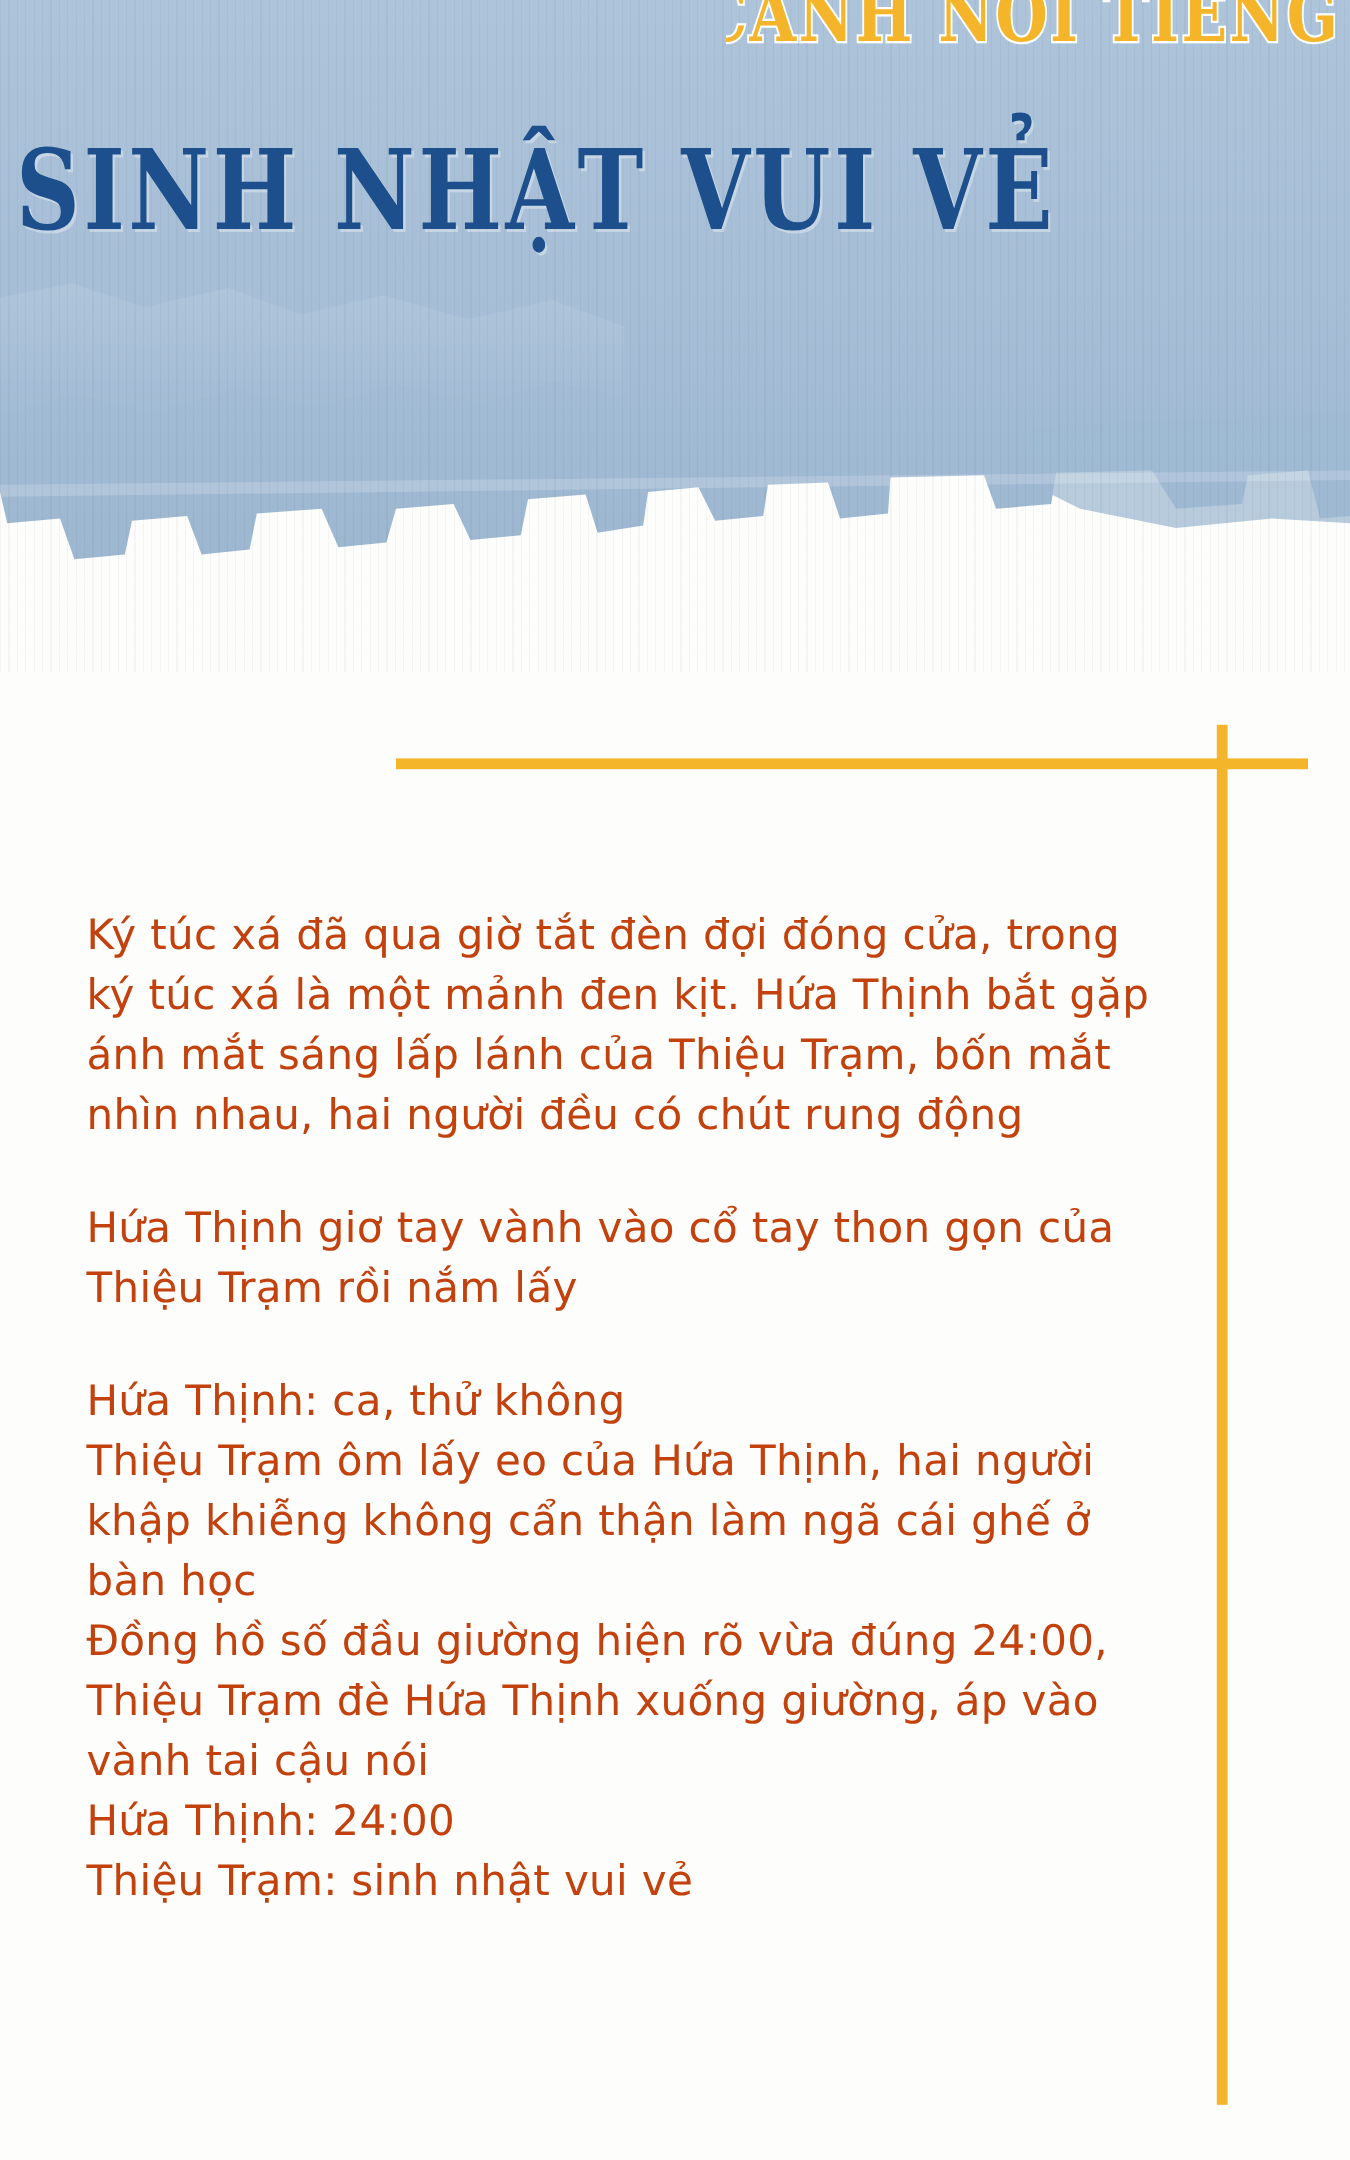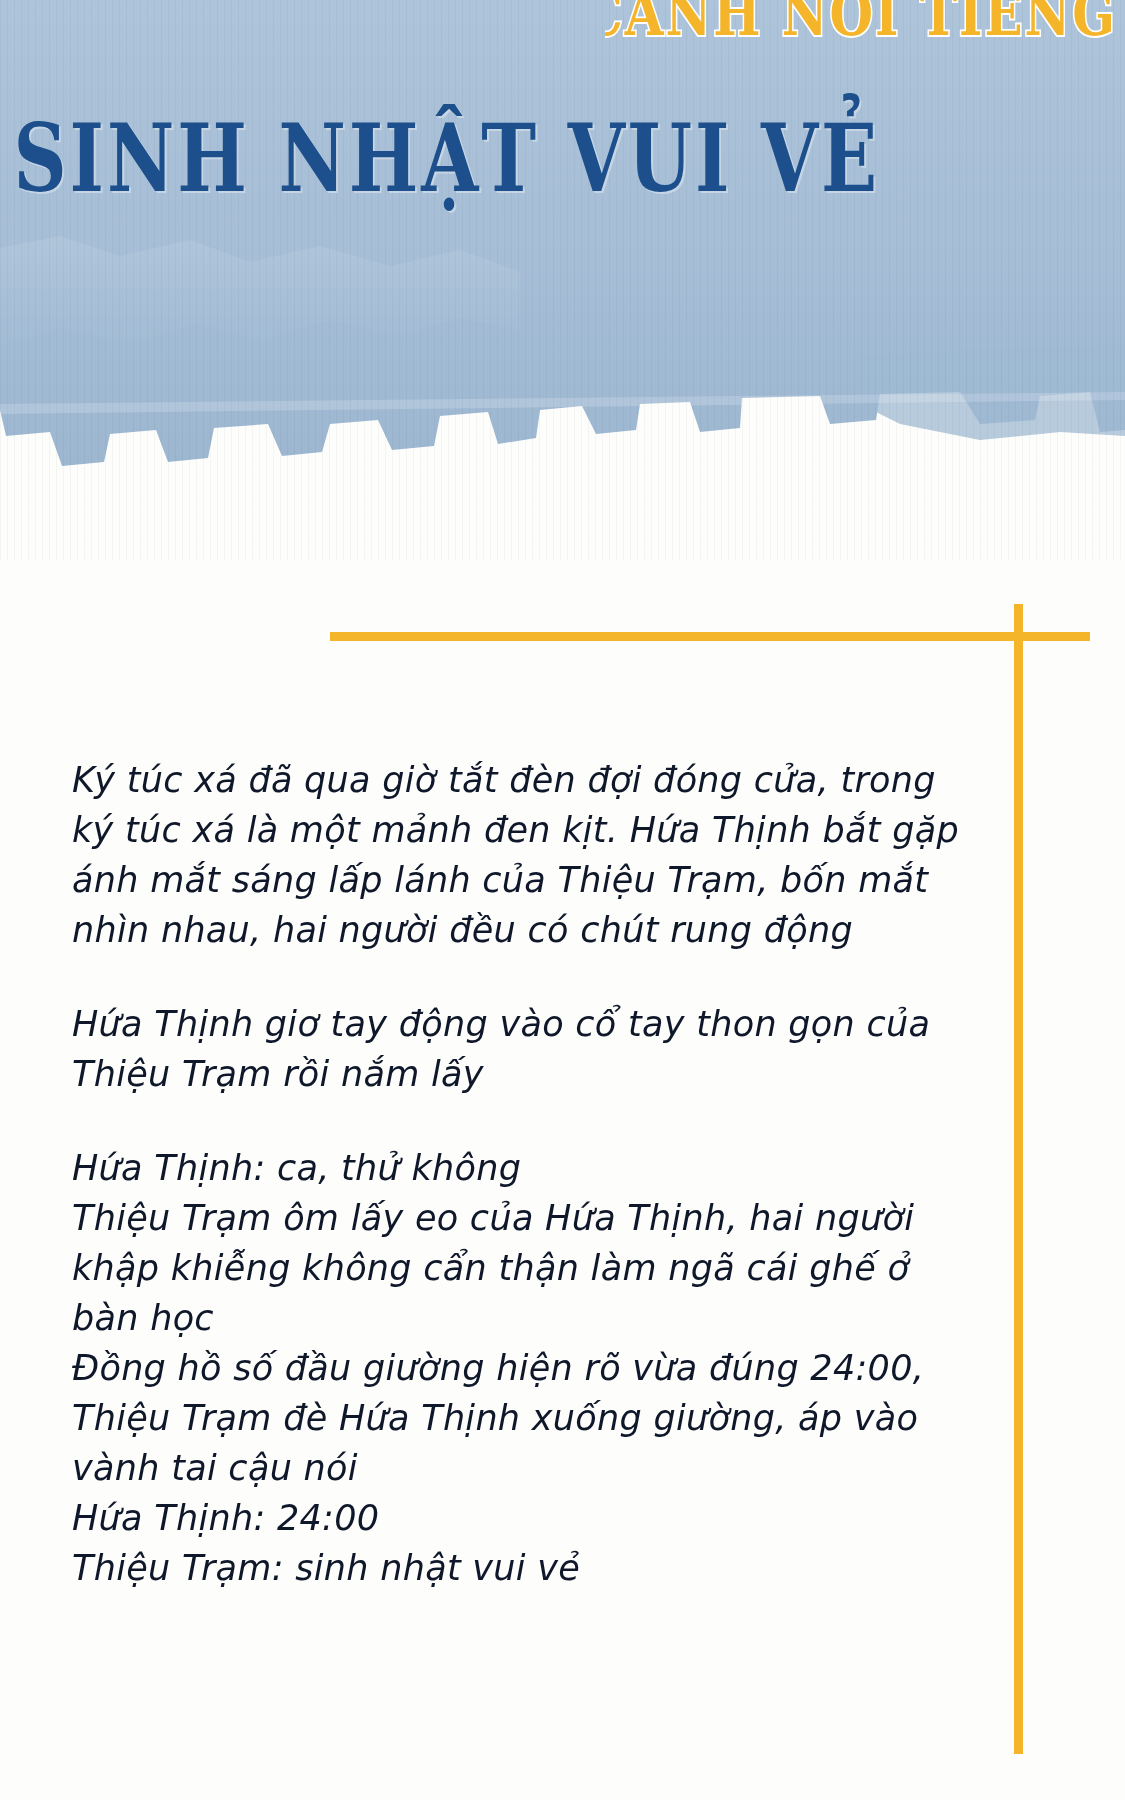--- a/index.html
+++ b/index.html
@@ -121,26 +121,25 @@
     z-index: 3;
   }
 
   
   .body-text {
     position: absolute;
     left: 72px;
     top: 755px;
     width: 900px;
     z-index: 4;
-    color: #0f172a;
+    color: #c2410c;
     font-family: "DejaVu Sans", sans-serif;
     font-size: 35px;
     line-height: 50px;
     letter-spacing: 0.3px;
-    font-style: italic;
   }
   .para {
     margin: 0 0 44px 0;
     white-space: pre-wrap;
   }
   .para:last-child { margin-bottom: 0; }
 </style>
 </head>
 <body>
 
@@ -182,21 +181,21 @@
 
   <div class="title">
     <span class="title-text">SINH NHẬT VUI VẺ</span>
   </div>
 
   <div class="frame-h"></div>
   <div class="frame-v"></div>
 
   <div class="body-text">
     <p class="para">Ký túc xá đã qua giờ tắt đèn đợi đóng cửa, trong ký túc xá là một mảnh đen kịt. Hứa Thịnh bắt gặp ánh mắt sáng lấp lánh của Thiệu Trạm, bốn mắt nhìn nhau, hai người đều có chút rung động</p>
-    <p class="para">Hứa Thịnh giơ tay động vào cổ tay thon gọn của Thiệu Trạm rồi nắm lấy</p>
+    <p class="para">Hứa Thịnh giơ tay vành vào cổ tay thon gọn của Thiệu Trạm rồi nắm lấy</p>
     <p class="para">Hứa Thịnh: ca, thử không
 Thiệu Trạm ôm lấy eo của Hứa Thịnh, hai người khập khiễng không cẩn thận làm ngã cái ghế ở bàn học
 Đồng hồ số đầu giường hiện rõ vừa đúng 24:00, Thiệu Trạm đè Hứa Thịnh xuống giường, áp vào vành tai cậu nói
 Hứa Thịnh: 24:00
 Thiệu Trạm: sinh nhật vui vẻ</p>
   </div>
 
 </div>
 
 </body></html>

